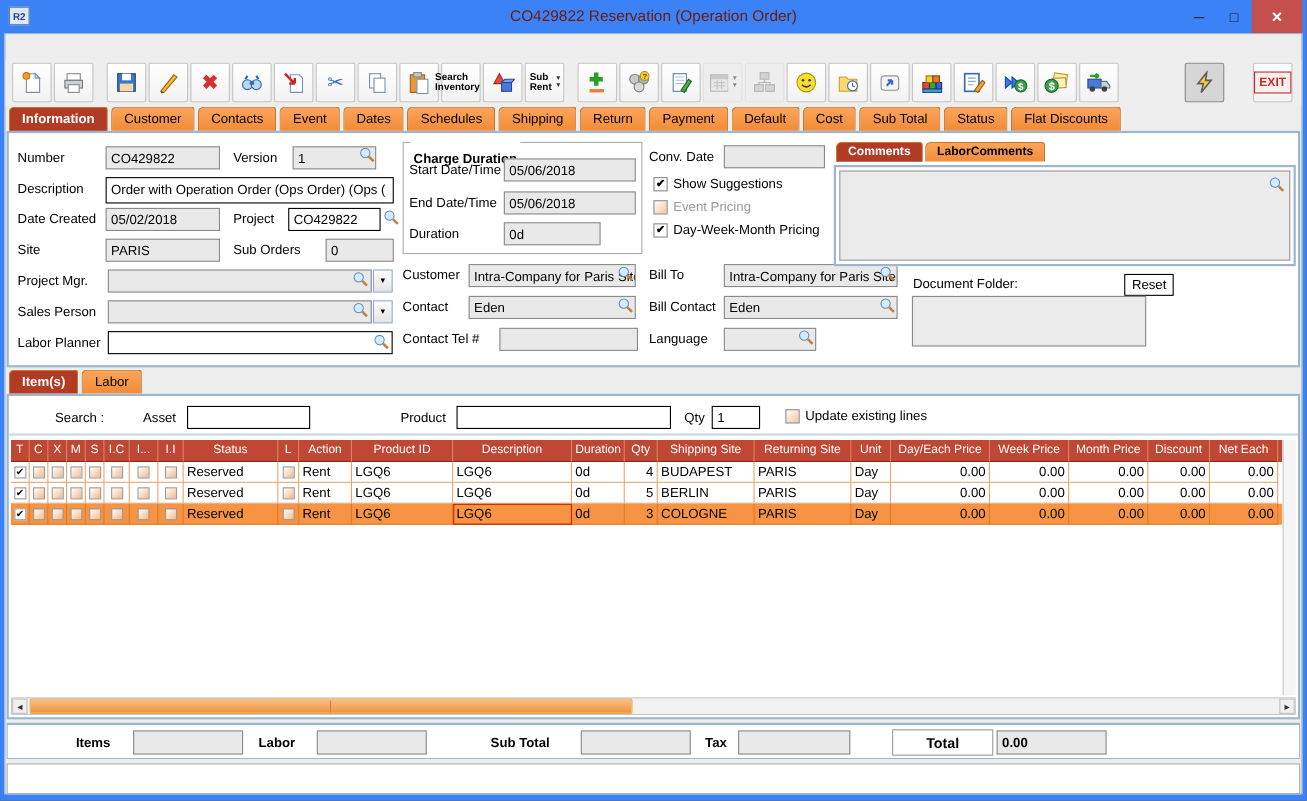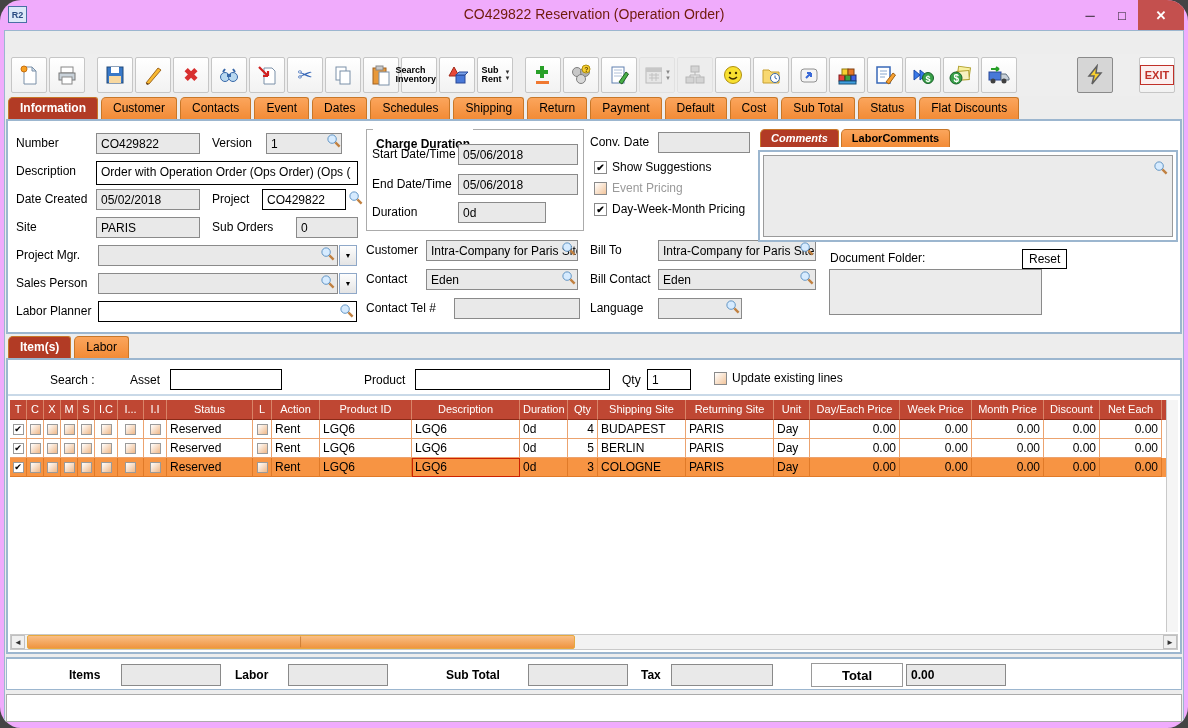--- a/index.html
+++ b/index.html
@@ -1,17 +1,17 @@
 <!DOCTYPE html>
 <html><head>
 <meta charset="utf-8">
 <style>
   * { margin:0; padding:0; box-sizing:border-box; font-family:"Liberation Sans",sans-serif; }
   body { background:#444; }
-  .win { position:relative; width:1188px; height:728px; background:#f0abfc; overflow:hidden;border-radius:21px; }
+  .win { position:relative; width:1188px; height:728px; background:#3b82f6; overflow:hidden; }
 
   
   .titlebar { position:absolute; top:0; left:0; width:1188px; height:30px; }
   .app-icon { position:absolute; left:8px; top:6px; width:19px; height:17px; background:#DCE8F8; border:1px solid #4A6FA5; color:#2A4A80; font-size:9px; font-weight:bold; display:flex; align-items:center; justify-content:center; }
   .title { position:absolute; left:0; right:0; top:6px; text-align:center; color:#701A0B; font-size:14px; }
   .winbtns { position:absolute; right:4px; top:0; height:30px; display:flex; align-items:stretch; }
   .winbtn { width:32px; display:flex; align-items:center; justify-content:center; color:#1a1a1a; font-size:13px; cursor:default; }
   .winbtn.close { background:#C4504E; color:#fff; width:46px; font-weight:bold; }
 
   
@@ -59,21 +59,21 @@
   .ddbtn { position:absolute; width:18px; height:21px; background:linear-gradient(#FDFDFD,#E4E4E4); border:1px solid #8FA8C8; font-size:7px; display:flex; align-items:center; justify-content:center; }
   .groupbox { position:absolute; border:1px solid #ABABAB; }
   .groupbox .gtitle { position:absolute; top:-8px; left:6px; background:#fff; padding:15px 3px; font-size:12px; font-weight:bold; }
   .opt { position:absolute; display:flex; align-items:center; gap:5px; font-size:12px; }
   .cb { width:13px; height:13px; border:1px solid #8A8A8A; background:linear-gradient(135deg,#FFFFFF,#F2C59C); display:inline-flex; align-items:center; justify-content:center; font-size:10px; }
   .cb.checked { background:#fff; }
   .cb.checked::after { content:"✔"; font-weight:bold; }
   .opt.disabled { color:#9A9A9A; }
   .ctabs { position:absolute; display:flex; }
   .ctab { padding:2px 10px 3px; background:linear-gradient(#FBA55C,#F28B36); border:1px solid #C87728; border-bottom:none; border-radius:5px 3px 0 0; margin-right:2px; font-size:11px; font-weight:bold; }
-  .ctab.sel { background:#B23B25; color:#fff;font-style:italic; }
+  .ctab.sel { background:#B23B25; color:#fff; }
   .commentsbox { position:absolute; border:2px solid #9CB6CF; background:#fff; padding:3px; }
   .commentsarea { width:100%; height:100%; background:#EBEBEB; border:1px solid #9A9A9A; position:relative; }
   .resetbtn { position:absolute; background:#fff; border:1px solid #000; font-size:12px; padding:2px 6px; }
   .docbox { position:absolute; background:#EBEBEB; border:1px solid #8A8A8A; }
 
   
   .sep { position:absolute; left:0; right:0; height:2px; background:#C9D9E8; }
 
   
   .tablewrap { position:absolute; left:2px; top:40px; right:14px; bottom:20px; overflow:hidden; background:#fff; }

